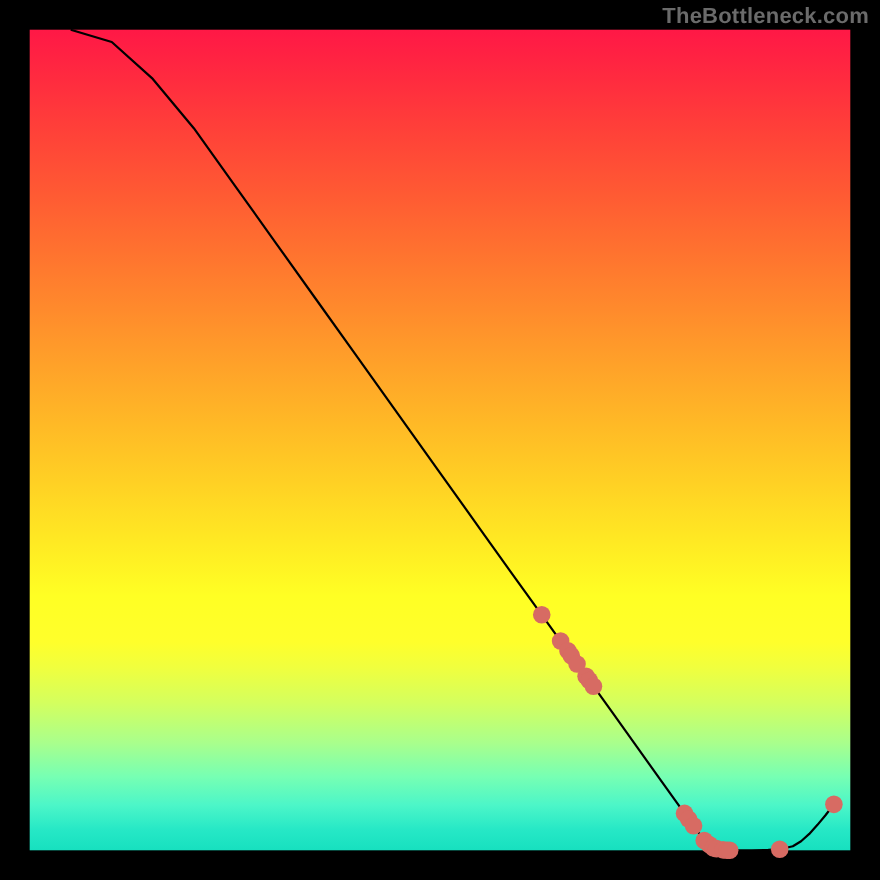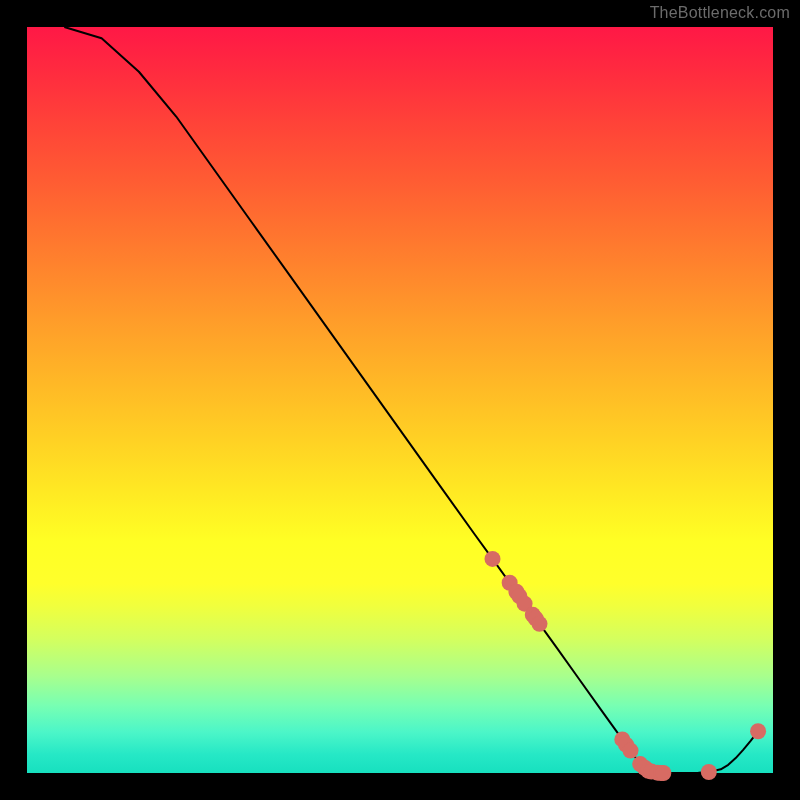--- a/index.html
+++ b/index.html
@@ -8,22 +8,22 @@
     position: relative;
     width: 800px;
     height: 800px;
     background: #000;
   }
   .watermark {
     position: absolute;
     top: 4px;
     right: 10px;
     font-family: Arial, Helvetica, sans-serif;
-    font-size: 16px;
-    font-weight: 400;
+    font-size: 20px;
+    font-weight: 700;
     color: #6b6b6b;
     letter-spacing: 0.2px;
     z-index: 10;
   }
   .plot-area {
     position: absolute;
     left: 27px;
     top: 27px;
     width: 746px;
     height: 746px;

